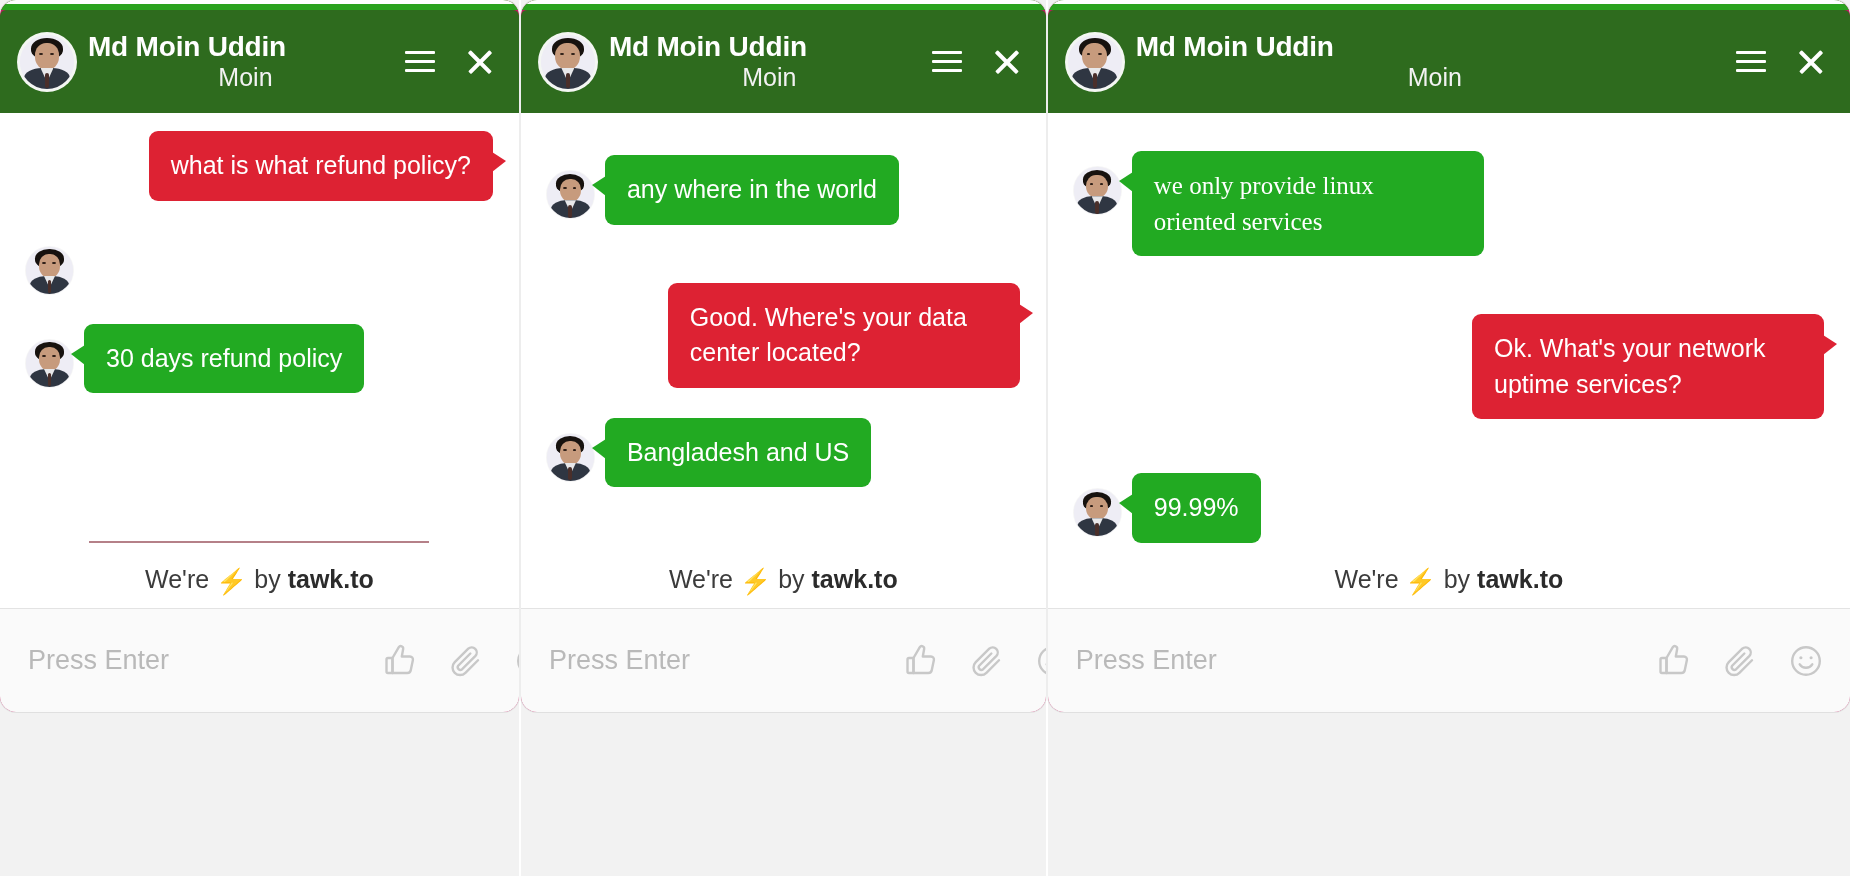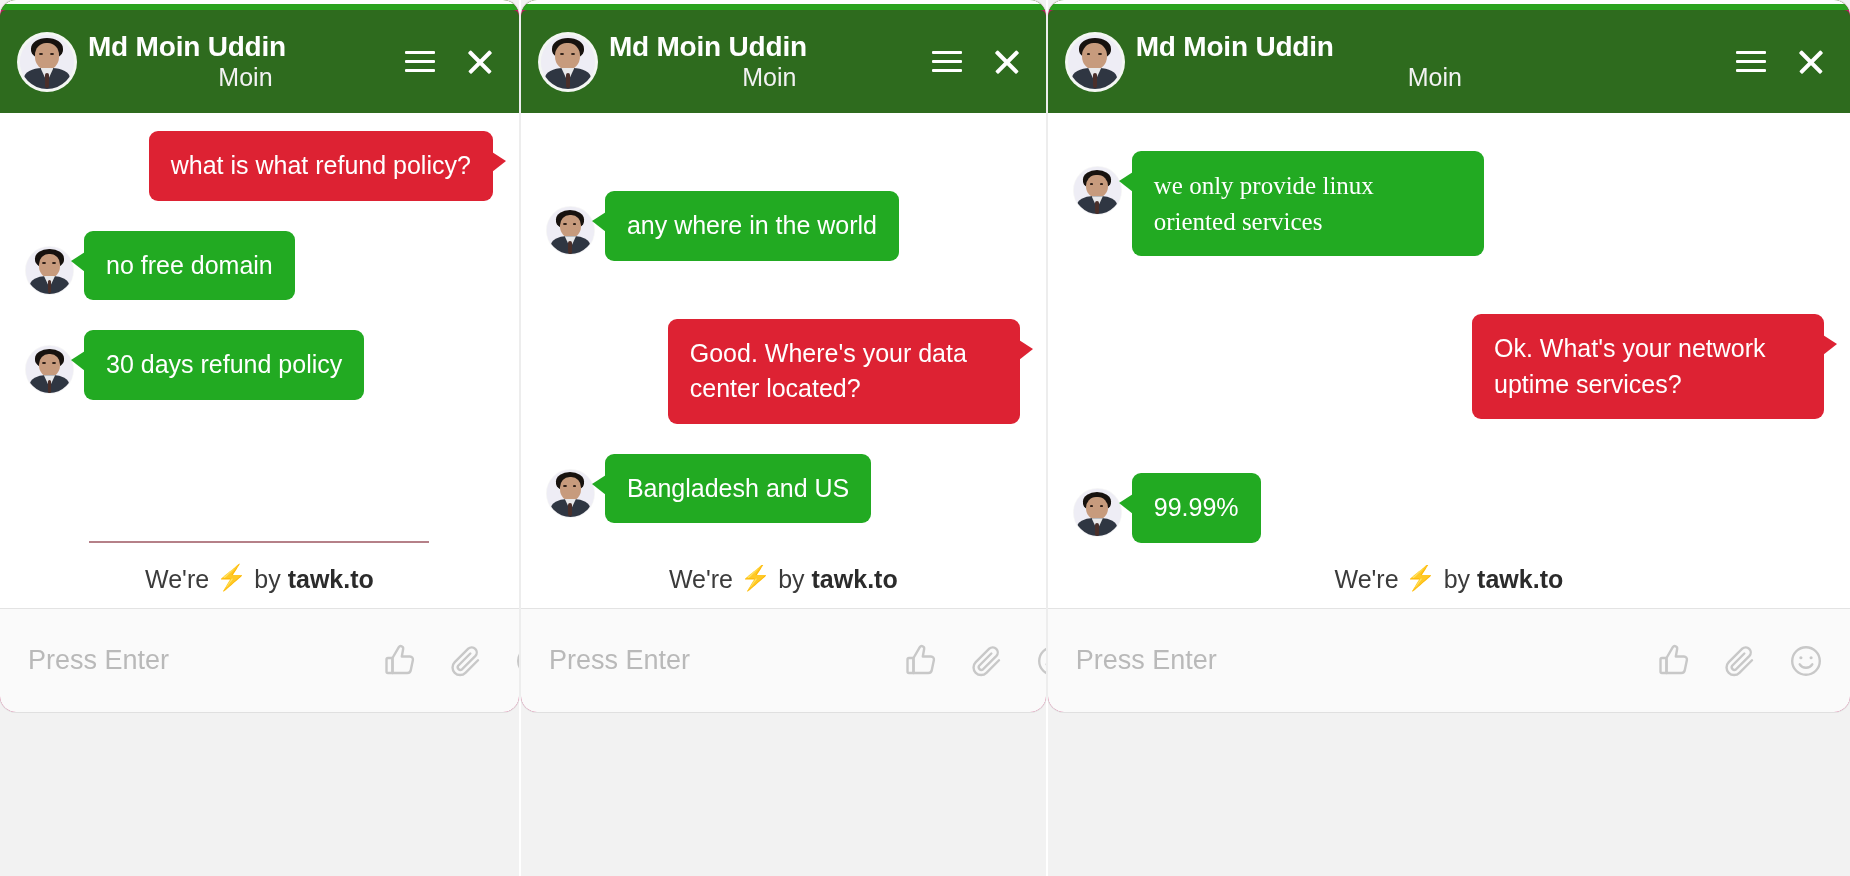--- a/index.html
+++ b/index.html
@@ -212,21 +212,21 @@
     width: 340px;
     height: 2px;
     background: #9c5560;
     opacity: 0.75;
     margin: 0 0 22px 0;
   }
   .brand-text {
     font-size: 25px;
     color: #3b3b3b;
     display: flex;
-    align-items: flex-start;
+    align-items: flex-end;
     gap: 7px;
     white-space: nowrap;
   }
   .brand-text .bolt { color: #f5c518; font-size: 25px; line-height: 1; }
   .brand-text .strong { font-weight: bold; color: #2b2b2b; }
 
   
   .composer {
     flex: 0 0 auto;
     height: 104px;
@@ -301,21 +301,20 @@
           <div class="portrait">
               <div class="hair"></div>
               <div class="face"></div>
               <div class="eyeL"></div>
               <div class="eyeR"></div>
               <div class="body"></div>
               <div class="collar"></div>
               <div class="tie"></div>
             </div>
         </div>
-        <div class="bubble green">no free domain</div>
       </div>
       <div class="msg-row agent">
         <div class="avatar-sm">
           <div class="portrait">
               <div class="hair"></div>
               <div class="face"></div>
               <div class="eyeL"></div>
               <div class="eyeR"></div>
               <div class="body"></div>
               <div class="collar"></div>
@@ -394,21 +393,21 @@
         <div class="icon-btn">
           <div class="xmark">
               <span></span>
               <span></span>
             </div>
         </div>
       </div>
     </div>
 
     <div class="chat-body">
-      <div class="msg-row agent" style="margin-top:60px;">
+      <div class="msg-row agent" style="margin-top:24px;">
         <div class="avatar-sm">
           <div class="portrait">
               <div class="hair"></div>
               <div class="face"></div>
               <div class="eyeL"></div>
               <div class="eyeR"></div>
               <div class="body"></div>
               <div class="collar"></div>
               <div class="tie"></div>
             </div>

